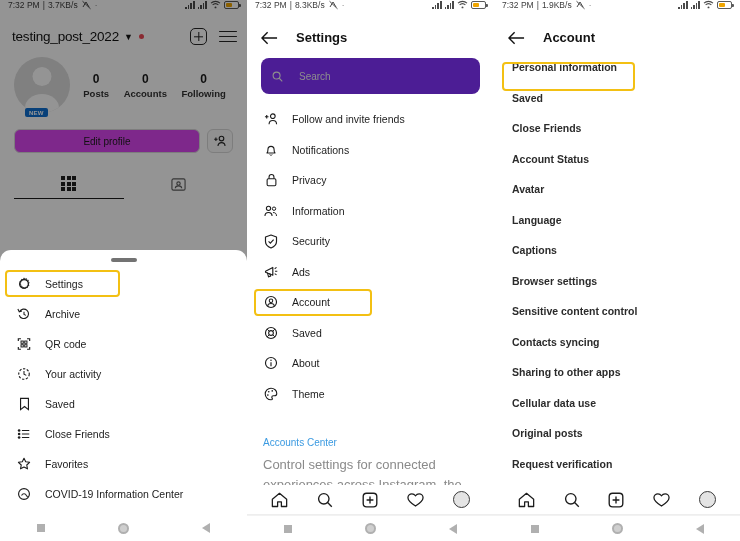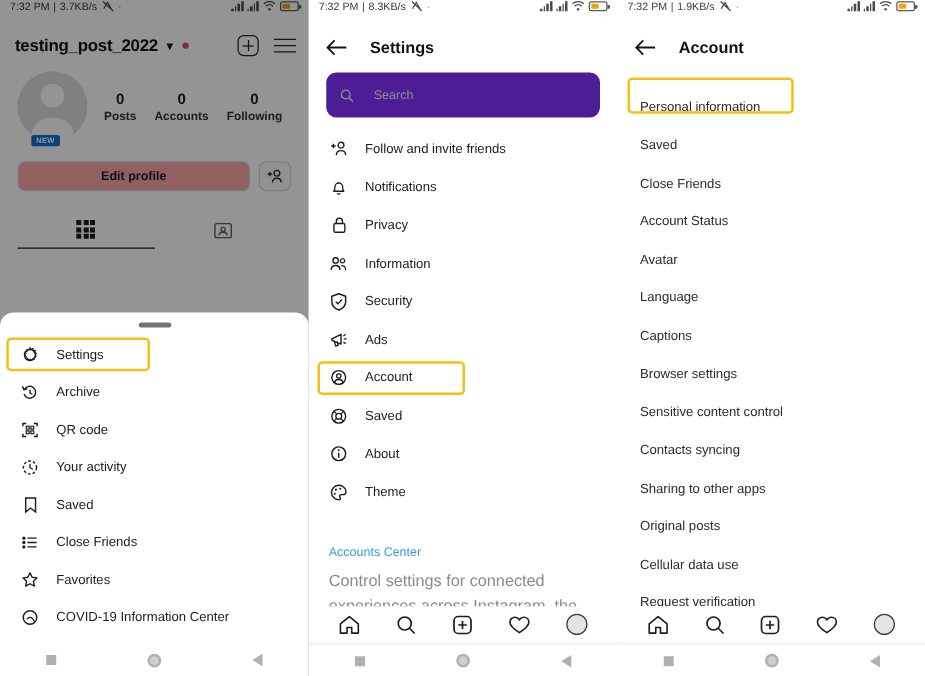--- a/index.html
+++ b/index.html
@@ -46,21 +46,21 @@
     width: 2px; height: 3.2px; background: #5a5a5a; border-radius: 0 1px 1px 0;
   }
   .battery span { display: block; height: 100%; width: 55%; background: #f0a500; border-radius: 1px; }
   .wifi-ico { width: 11px; height: 9px; }
 
   
   .prof-head {
     display: flex; align-items: center;
     padding: 6px 10px 8px 12px;
   }
-  .prof-name { font-size: 13.5px; font-weight: bold; color: #121212; letter-spacing: -0.2px; }
+  .prof-name { font-size: 13.5px; font-weight: normal; color: #121212; letter-spacing: -0.2px; }
   .caret { margin-left: 5px; font-size: 9px; color: #121212; }
   .red-dot { width: 5px; height: 5px; border-radius: 50%; background: #ed4956; margin-left: 6px; }
   .head-actions { margin-left: auto; display: flex; align-items: center; gap: 12px; }
   .plus-box {
     width: 17px; height: 17px; border: 1.4px solid #262626; border-radius: 5px;
     position: relative;
   }
   .plus-box::before, .plus-box::after {
     content: ""; position: absolute; background: #262626;
   }
@@ -93,22 +93,22 @@
     padding: 1.5px 4px; border-radius: 2px; letter-spacing: 0.2px;
   }
   .stats { display: flex; flex: 1; justify-content: space-around; padding-left: 6px; }
   .stat { text-align: center; }
   .stat-num { font-size: 12px; font-weight: bold; color: #1a1a1a; line-height: 1.35; }
   .stat-lbl { font-size: 9.5px; color: #333; font-weight: bold; }
 
   .editrow { display: flex; align-items: center; gap: 7px; margin-top: 16px; }
   .edit-btn {
     flex: 1; height: 24px; border: 1px solid #d8d8d8; border-radius: 6px;
-    background: #fca5a5; display: flex; align-items: center; justify-content: center;
-    font-size: 10px; font-weight: bold; color: #1c1c1c;
+    background: #d946ef; display: flex; align-items: center; justify-content: center;
+    font-size: 10px; font-weight: normal; color: #1c1c1c;
   }
   .adduser-btn {
     width: 26px; height: 24px; border: 1px solid #d8d8d8; border-radius: 6px;
     background: #fafafa; display: flex; align-items: center; justify-content: center;
   }
 
   .prof-tabs { display: flex; margin-top: 16px; }
   .ptab { flex: 1; display: flex; align-items: center; justify-content: center; height: 30px; }
   .ptab.active { border-bottom: 1.6px solid #1a1a1a; }
   .grid-ico { display: grid; grid-template-columns: repeat(3, 4px); gap: 1.4px; }
@@ -151,21 +151,21 @@
   .searchbar .sph { font-size: 10px; color: #8e8e8e; }
 
   .settings-list { margin-top: 10px; }
   .srow {
     display: flex; align-items: center; gap: 13px;
     height: 30.5px; padding: 0 16px; position: relative;
   }
   .srow .slabel { font-size: 10.5px; color: #1c1c1c; }
 
   .acct-list { margin-top: 6px; }
-  .arow { height: 30.5px; display: flex; align-items: flex-end; padding: 0 18px; position: relative; }
+  .arow { height: 30.5px; display: flex; align-items: flex-start; padding: 0 18px; position: relative; font-weight: bold; }
   .arow .alabel { font-size: 10.5px; color: #2b2b2b; }
 
   .acct-center { padding: 6px 16px 0 16px; }
   .ac-link { font-size: 10px; color: #3b9ae1; margin-bottom: 7px; }
   .ac-desc { font-size: 13px; line-height: 1.52; color: #8a8a8a; }
 
   
   .appnav {
     position: absolute; left: 0; right: 0; bottom: 26px; height: 30px;
     background: #ffffff; display: flex; align-items: center;
@@ -669,24 +669,24 @@
       <div class="arow">
         <span class="alabel">Sensitive content control</span>
       </div>
       <div class="arow">
         <span class="alabel">Contacts syncing</span>
       </div>
       <div class="arow">
         <span class="alabel">Sharing to other apps</span>
       </div>
       <div class="arow">
+        <span class="alabel">Cellular data use</span>
+      </div>
+      <div class="arow">
         <span class="alabel">Original posts</span>
-      </div>
-      <div class="arow">
-        <span class="alabel">Cellular data use</span>
       </div>
       <div class="arow">
         <span class="alabel">Request verification</span>
       </div>
     </div>
 
     <div class="appnav">
       <svg width="17" height="16" viewBox="0 0 18 17">
         <path d="M1.4 7.6 L9 1.4 L16.6 7.6 V15.4 H11 V10.6 H7 V15.4 H1.4z" stroke="#1c1c1c" stroke-width="1.35" fill="none" stroke-linejoin="round"></path>
       </svg>

